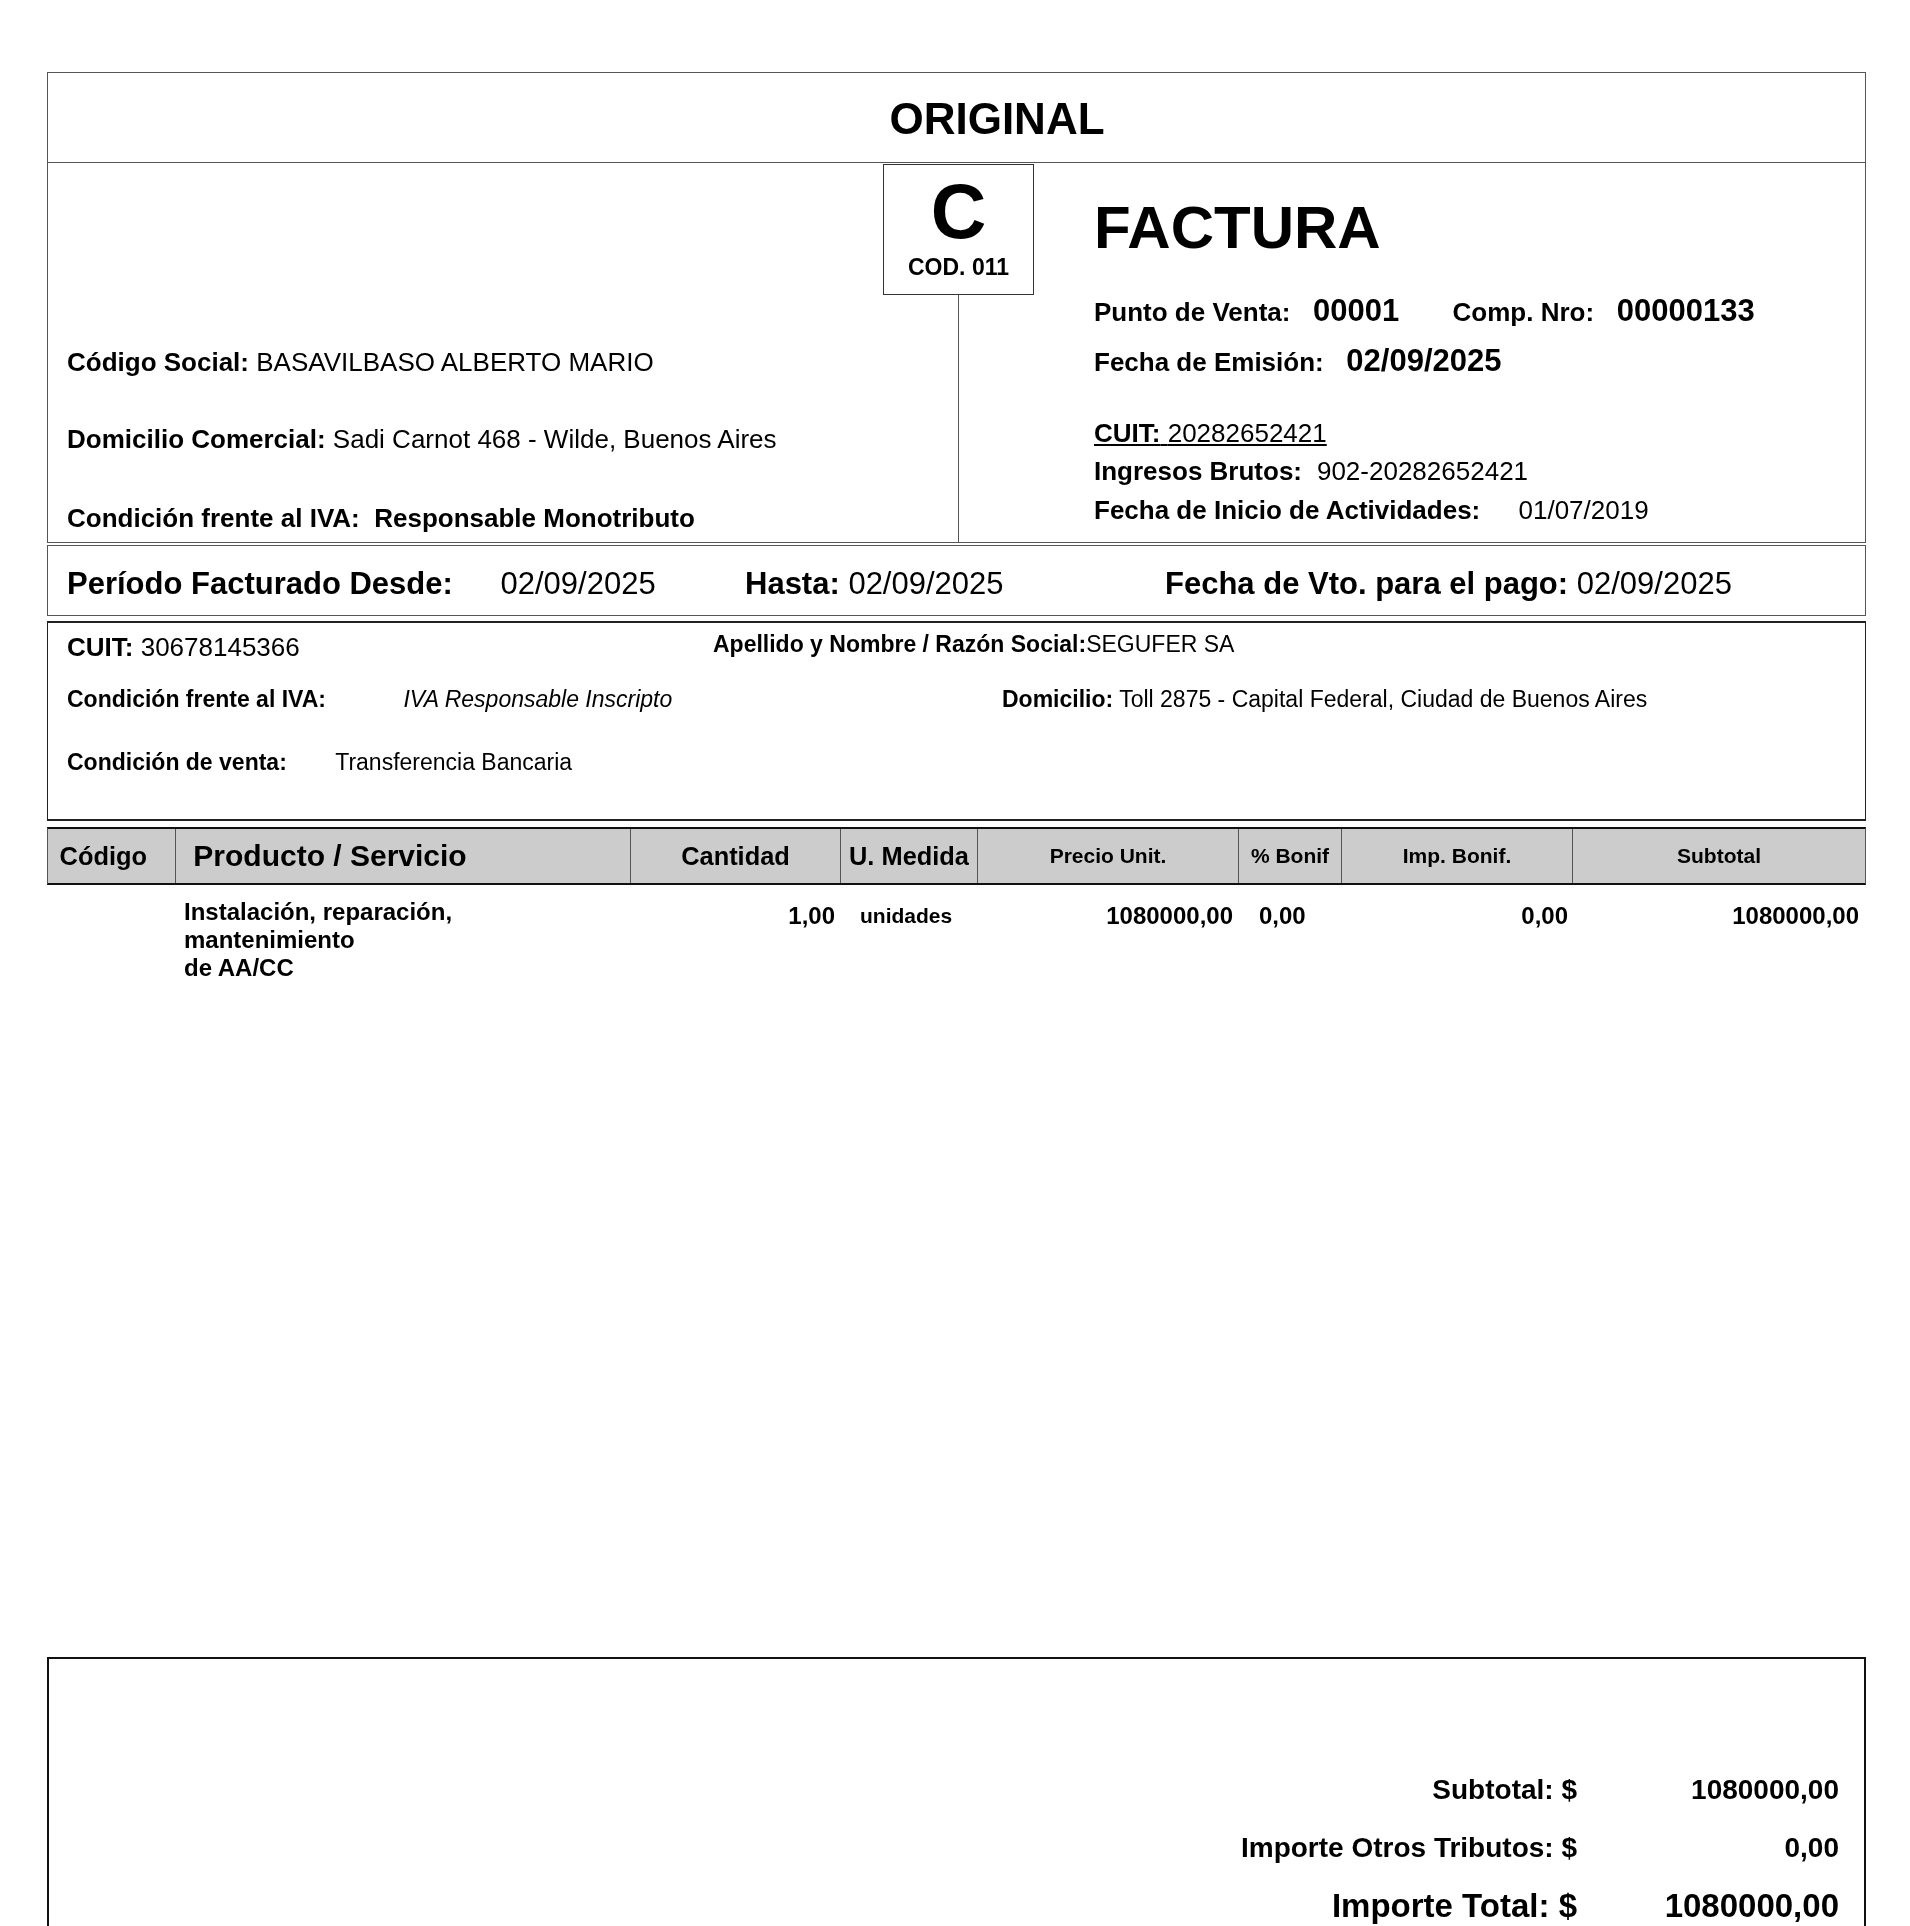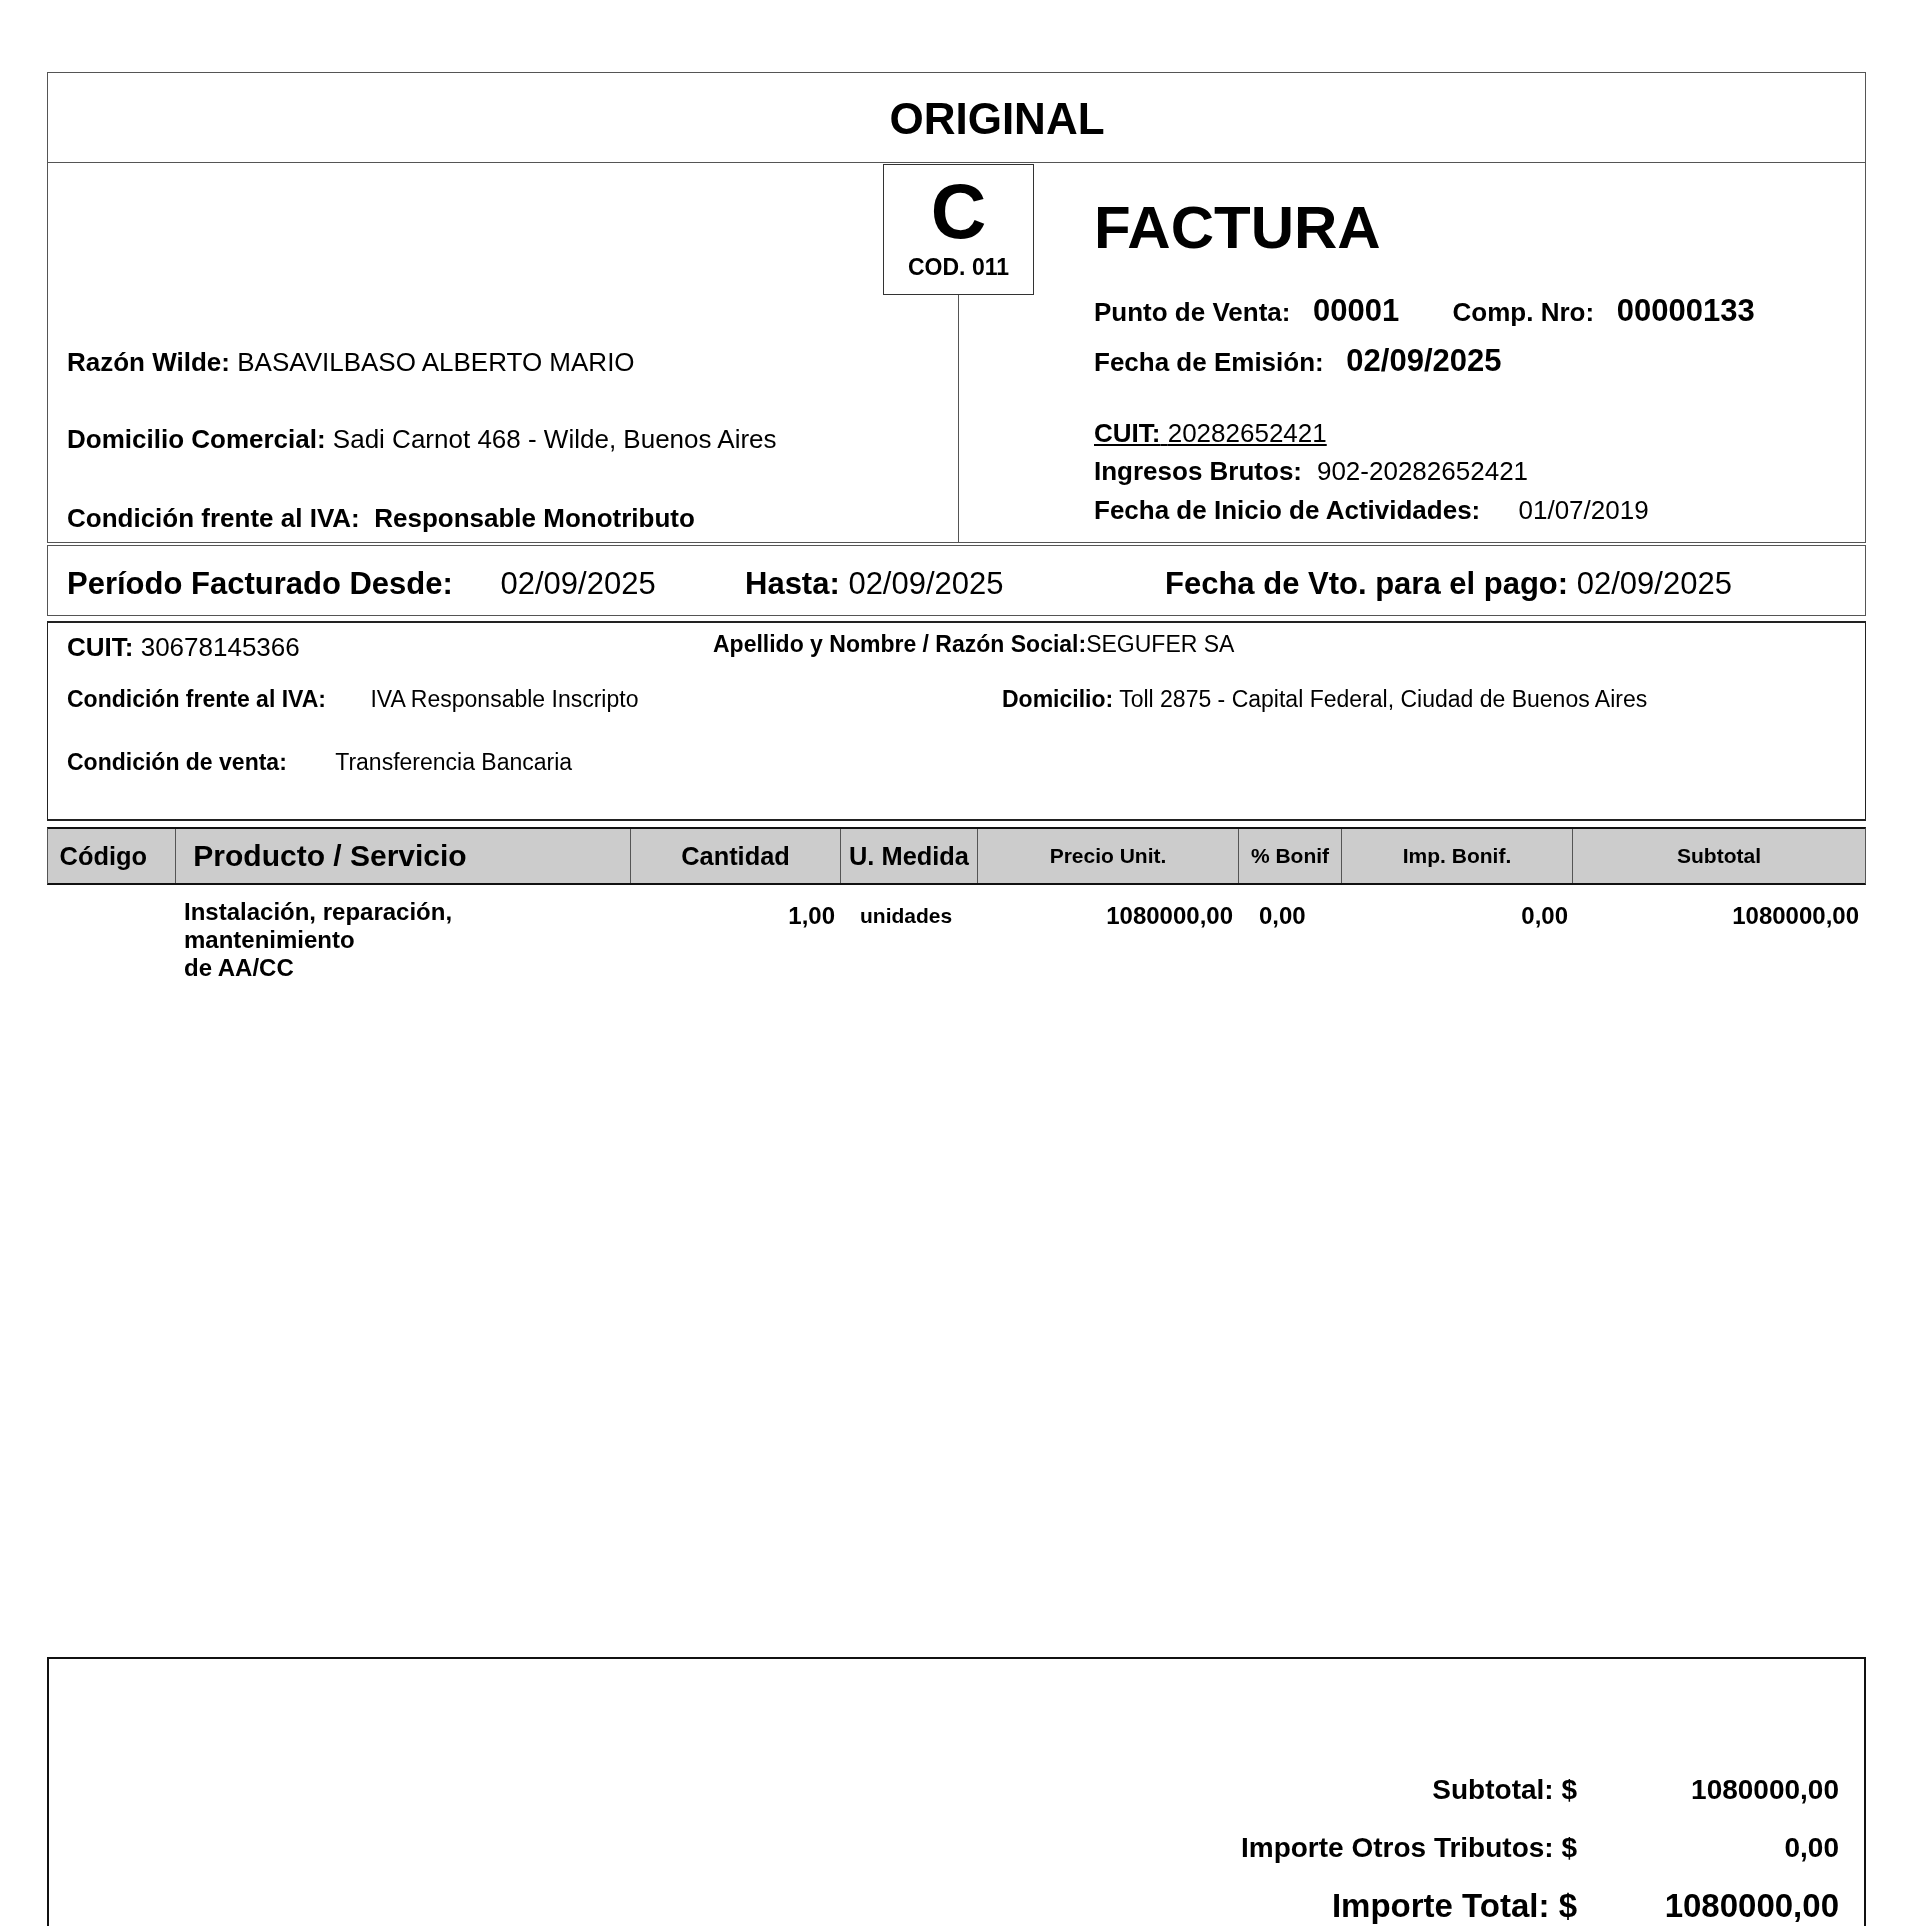--- a/index.html
+++ b/index.html
@@ -21,21 +21,21 @@
 <div class="abs" style="left:958px;top:293px;width:1.2px;height:250px;background:#555;"></div>
 
 <div class="abs" style="left:883px;top:164px;width:151px;height:131px;border:1.5px solid #333;box-sizing:border-box;background:#fff;">
   <div style="text-align:center;font-size:77px;font-weight:bold;line-height:85px;margin-top:3.9px;">C</div>
   <div style="text-align:center;font-size:23px;font-weight:bold;">COD. 011</div>
 </div>
 
 <div class="abs bold" style="left:1094px;top:193px;font-size:60px;">FACTURA</div>
 
 <div class="abs" style="left:67px;top:347px;font-size:26px;">
-  <span class="bold">Razón Wilde:</span>
+  <span class="bold">Código Social:</span>
   <span>BASAVILBASO ALBERTO MARIO</span>
 </div>
 <div class="abs" style="left:67px;top:424px;font-size:26px;">
   <span class="bold">Domicilio Comercial:</span>
   <span>Sadi Carnot 468 - Wilde, Buenos Aires</span>
 </div>
 <div class="abs bold" style="left:67px;top:503px;font-size:26px;">
   <span>Condición frente al IVA:</span>&nbsp;
   <span>Responsable Monotributo</span>
 </div>
@@ -80,21 +80,21 @@
 <div class="box" style="left:47px;top:621px;width:1819px;height:200px;border-width:2.3px 1.5px;border-color:#222;"></div>
 <div class="abs" style="left:67px;top:632px;font-size:26px;">
   <span class="bold">CUIT:</span>
   <span>30678145366</span>
 </div>
 <div class="abs" style="left:713px;top:631px;font-size:23px;">
   <span class="bold">Apellido y Nombre / Razón Social:</span><span>SEGUFER SA</span>
 </div>
 <div class="abs" style="left:67px;top:686px;font-size:23px;">
   <span class="bold">Condición frente al IVA:</span>
-  <span style="margin-left:38px;">IVA Responsable Inscripto</span>
+  <span style="margin-left:71px;font-style:italic;">IVA Responsable Inscripto</span>
 </div>
 <div class="abs" style="left:1002px;top:686px;font-size:23px;">
   <span class="bold">Domicilio:</span>
   <span>Toll 2875 - Capital Federal, Ciudad de Buenos Aires</span>
 </div>
 <div class="abs" style="left:67px;top:749px;font-size:23px;">
   <span class="bold">Condición de venta:</span>
   <span style="margin-left:42px;">Transferencia Bancaria</span>
 </div>
 

